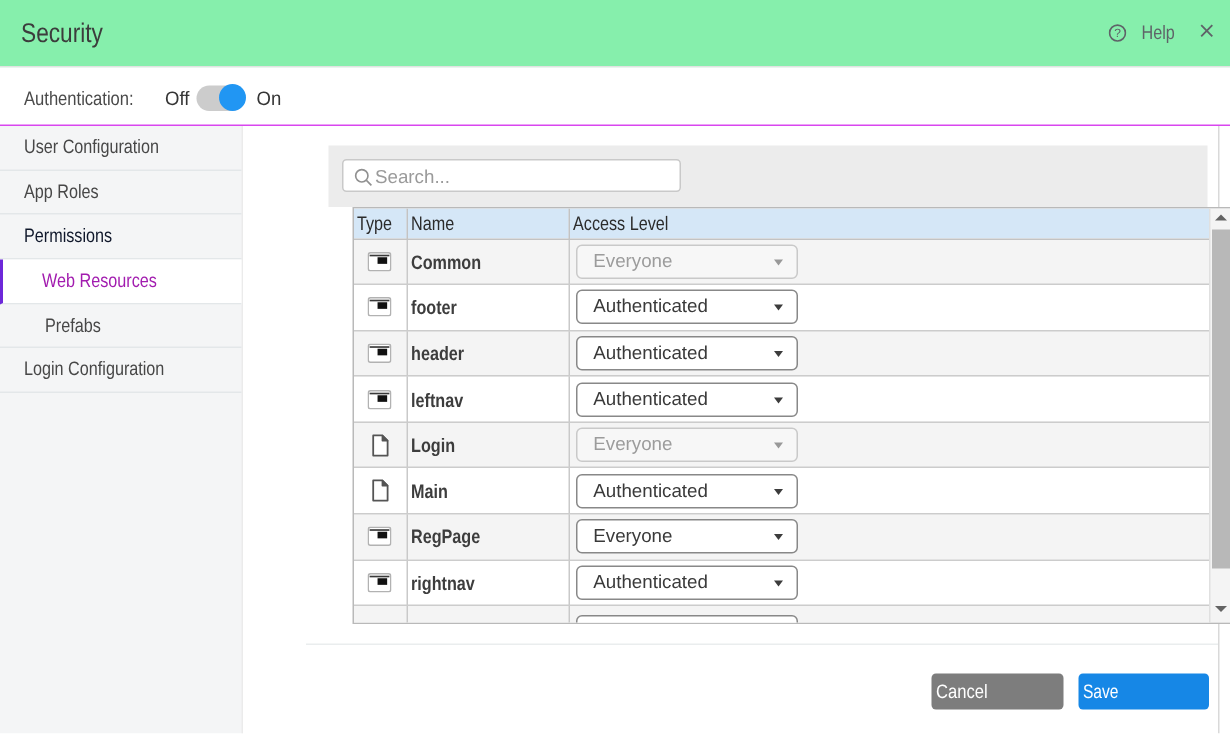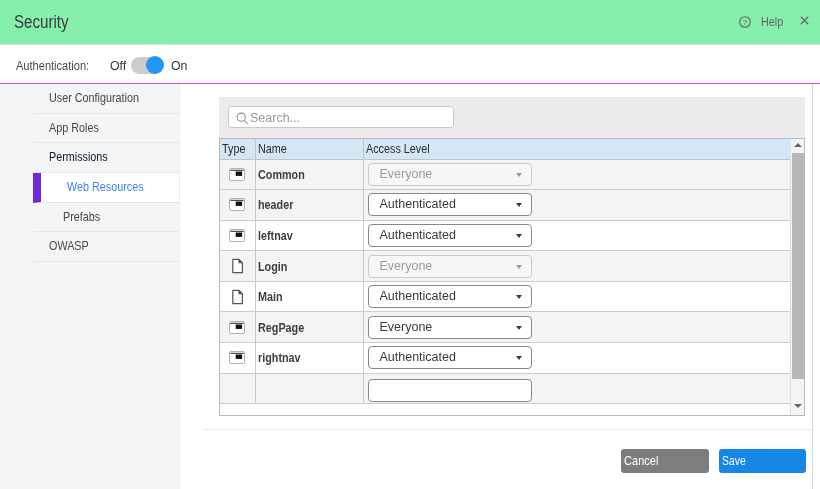--- a/index.html
+++ b/index.html
@@ -21,61 +21,61 @@
   background:#fff; border-bottom:1px solid #d946ef; }
 .authbar .lbl { position:absolute; left:16px; top:12.5px; font-size:13px; color:#4a4a4a; }
 .authbar .off { position:absolute; left:110px; top:12.5px; font-size:13px; color:#353535; }
 .authbar .on  { position:absolute; left:171px; top:12.5px; font-size:13px; color:#353535; }
 .toggle { position:absolute; left:131px; top:11.5px; width:32px; height:17px;
   background:#cccccc; border-radius:8.5px; }
 .toggle .knob { position:absolute; right:-0.5px; top:-0.5px; width:18px; height:18px;
   border-radius:50%; background:#2196f3; }
 
 
-.sidebar { position:absolute; left:0; top:84px; width:180px; height:405px;
-  background:#f4f5f6; border-right:1px solid #ebebeb;padding-left:33px; }
+.sidebar { position:absolute; left:0; top:84px; width:162px; height:405px;
+  background:#f4f5f6; border-right:1px solid #ebebeb; }
 .sidebar .item { height:29.7px; line-height:28.7px; border-bottom:1px solid #e3e7e9;
   font-size:13px; color:#474747; padding-left:16px; }
 .sidebar .item.sub { padding-left:30px; }
 .sidebar .item.blue { color:#0f172a; }
-.sidebar .item.active { background:#fff; color:#3b82f6; padding-left:26px;
-  border-left:8px solid #6d28d9; }
+.sidebar .item.active { background:#fff; color:#a21caf; padding-left:26px;
+  border-left:2px solid #6d28d9; }
 
 
 .rline { position:absolute; left:812px; top:84px; width:1px; height:405px; background:#d9d9d9; }
 
 
 .panel { position:absolute; left:219px; top:97px; width:586px; height:318px; }
 .searchrow { position:absolute; left:0; top:0; width:586px; height:41px; background:#ececec;text-align:center; }
 .searchbox { position:absolute; left:9px; top:9px; width:226px; height:22px;
   background:#fff; border:1px solid #c9c9c9; border-radius:3px; }
 .searchbox .ph { position:absolute; left:21px; top:4px; font-size:12.5px; color:#9a9a9a; }
 .searchbox svg { position:absolute; left:7px; top:4.5px; }
 
-.twrap { position:absolute; left:0; top:40.5px; width:586px; height:278px;
+.twrap { position:absolute; left:16px; top:40.5px; width:586px; height:278px;
   border:1px solid #b9b9b9; background:#fff; overflow:hidden; }
 
 table.grid { border-collapse:collapse; table-layout:fixed; width:570px; }
 table.grid col.c1 { width:35px; }
 table.grid col.c2 { width:108px; }
 table.grid col.c3 { width:427px; }
 table.grid th { background:#d5e7f7; height:20.5px; font-size:13px; font-weight:normal;
   color:#2b2b2b; text-align:left; padding-left:2px; border-right:1px solid #c3c3c3;
   border-bottom:1px solid #c3c3c3; }
 table.grid th:first-child { padding-left:2px; }
 table.grid th:last-child { border-right:none; }
 table.grid td { height:30.6px; font-size:13px; color:#3d3d3d;
   border-right:1px solid #c9c9c9; border-bottom:1px solid #cccccc; padding:0; }
 table.grid td:last-child { border-right:none; }
 table.grid td.nm { padding-left:2px;font-weight:bold; }
 table.grid tr.g td { background:#f4f4f4; }
 table.grid td.ic { text-align:center; vertical-align:middle; }
 table.grid td.ic svg { display:block; margin:0 auto; }
 
-.sel { margin-left:4px; width:164px; height:23px; border:1px solid #888888;
+.sel { margin-left:4px; width:148px; height:23px; border:1px solid #888888;
   border-radius:4px; background:#fff; position:relative; font-size:12.5px;
   color:#3a3a3a; line-height:21px; padding-left:11px; }
 .sel .car { position:absolute; right:9px; top:9px; width:0; height:0;
   border-left:3.6px solid transparent; border-right:3.6px solid transparent;
   border-top:4.3px solid #3c3c3c; }
 .sel.dis { border-color:#c9c9c9; color:#9c9c9c; background:#f7f7f7; }
 .sel.dis .car { border-top-color:#999; }
 
 
 .vsb { position:absolute; right:0; top:0; width:14px; height:276px;
@@ -118,21 +118,21 @@
     </div>
     <div class="on"><span class="cx" style="transform:scaleX(0.95);">On</span></div>
   </div>
 
   <div class="sidebar">
     <div class="item"><span class="cx">User Configuration</span></div>
     <div class="item"><span class="cx">App Roles</span></div>
     <div class="item blue"><span class="cx">Permissions</span></div>
     <div class="item sub active"><span class="cx">Web Resources</span></div>
     <div class="item sub"><span class="cx">Prefabs</span></div>
-    <div class="item"><span class="cx">OWASP</span></div>
+    <div class="item"><span class="cx">Login Configuration</span></div>
   </div>
 
   <div class="rline"></div>
 
   <div class="panel">
     <div class="searchrow">
       <div class="searchbox">
         <svg width="13" height="13" viewBox="0 0 13 13">
           <circle cx="5.2" cy="5.2" r="4.1" fill="none" stroke="#909090" stroke-width="1.1"></circle>
           <path d="M8.3 8.3 L11.6 11.6" stroke="#909090" stroke-width="1.1"></path>
@@ -159,20 +159,33 @@
                 <rect x="0.5" y="0.5" width="15" height="12" rx="1.5" fill="#fff" stroke="#b2b2b2" stroke-width="1"></rect>
                 <rect x="1.4" y="1.8" width="13.2" height="1.1" fill="#3a3a3a"></rect>
                 <rect x="6.7" y="3.5" width="6.4" height="4.4" fill="#111"></rect>
               </svg>
             </td>
             <td class="nm"><span class="cx">Common</span></td>
             <td>
               <div class="sel dis">Everyone<span class="car"></span></div>
             </td>
           </tr>
+        <tr>
+            <td class="ic">
+              <svg class="pt" width="16" height="13" viewBox="0 0 16 13">
+                <rect x="0.5" y="0.5" width="15" height="12" rx="1.5" fill="#fff" stroke="#b2b2b2" stroke-width="1"></rect>
+                <rect x="1.4" y="1.8" width="13.2" height="1.1" fill="#3a3a3a"></rect>
+                <rect x="6.7" y="3.5" width="6.4" height="4.4" fill="#111"></rect>
+              </svg>
+            </td>
+            <td class="nm"><span class="cx">footer</span></td>
+            <td>
+              <div class="sel">Authenticated<span class="car"></span></div>
+            </td>
+          </tr>
         <tr class="g">
             <td class="ic">
               <svg class="pt" width="16" height="13" viewBox="0 0 16 13">
                 <rect x="0.5" y="0.5" width="15" height="12" rx="1.5" fill="#fff" stroke="#b2b2b2" stroke-width="1"></rect>
                 <rect x="1.4" y="1.8" width="13.2" height="1.1" fill="#3a3a3a"></rect>
                 <rect x="6.7" y="3.5" width="6.4" height="4.4" fill="#111"></rect>
               </svg>
             </td>
             <td class="nm"><span class="cx">header</span></td>
             <td>

